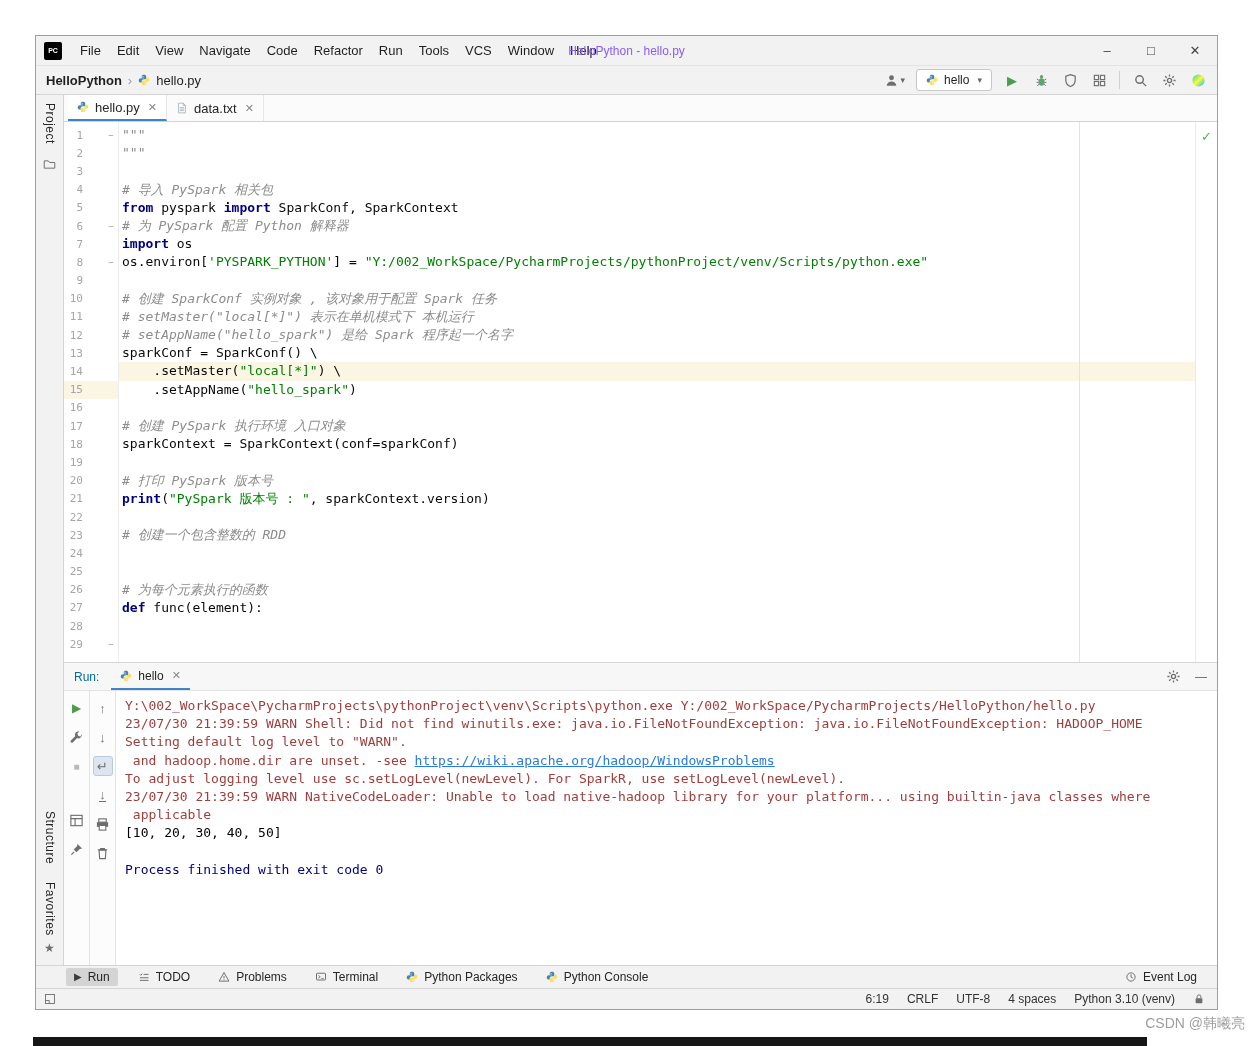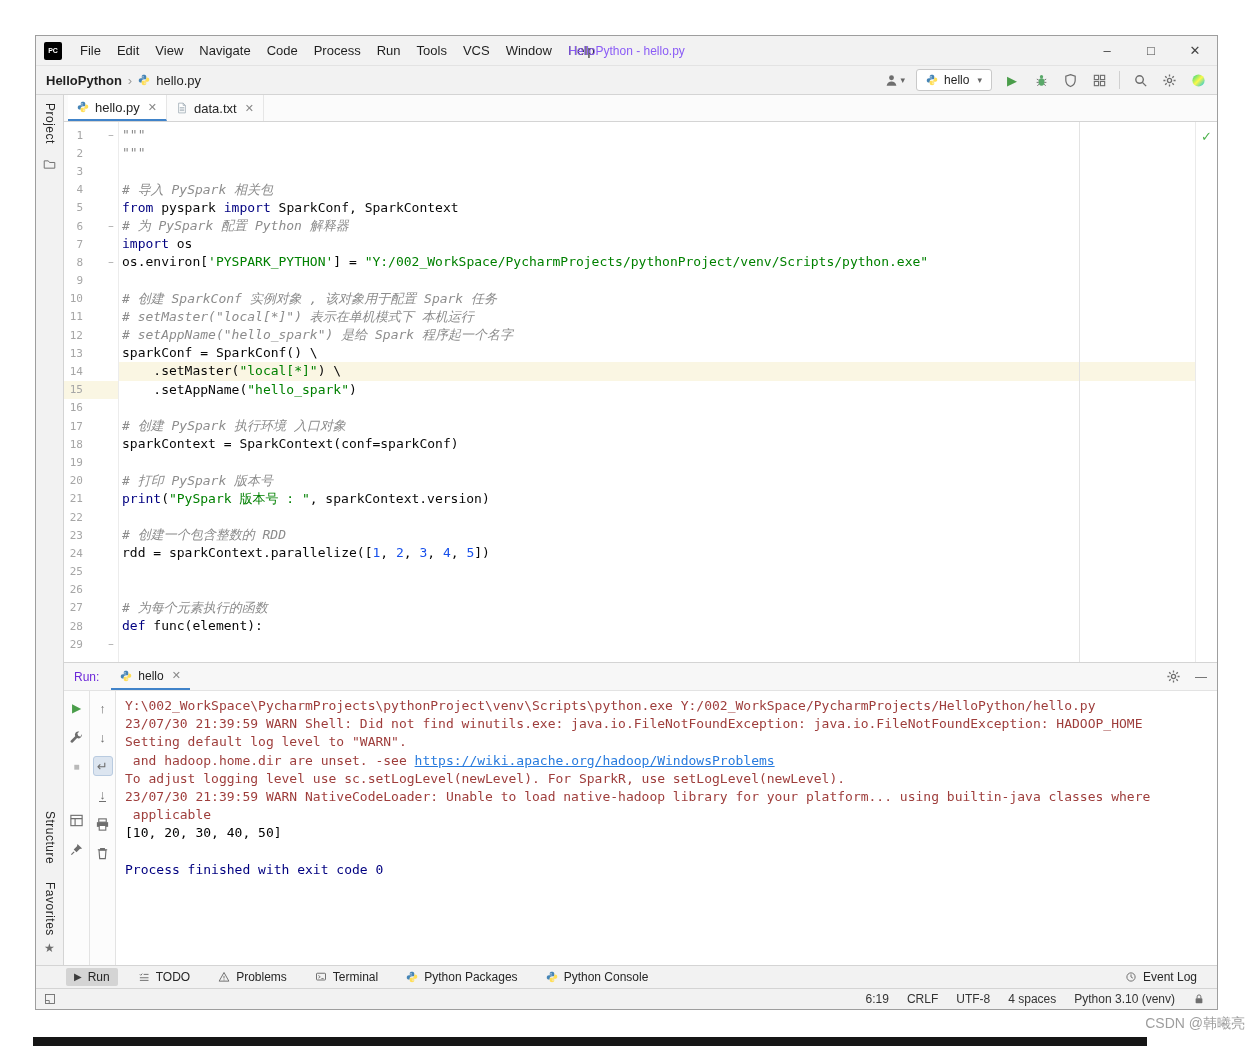--- a/index.html
+++ b/index.html
@@ -57,30 +57,30 @@
 .g-row{display:flex;justify-content:space-between;align-items:center;height:18.2px}
 .g-num{width:19px;text-align:right}
 .g-fold{width:14px;text-align:center;color:#a0a0a0;font-size:9px}
 .code-wrap{flex:1;position:relative;overflow:hidden;padding-top:4px}
 .c-row{height:18.2px;line-height:18.2px;font-family:"DejaVu Sans Mono",monospace;font-size:13px;white-space:pre;padding-left:3px;color:#080808}
 .caret-bg{background:#faf6e3}
 .margin-line{position:absolute;left:960px;top:0;bottom:0;width:1px;background:#e3e3e3}
 .markerbar{width:22px;min-width:22px;border-left:1px solid #eaeaea;background:#fff}
 .check{display:block;text-align:center;margin-top:7px;color:#4db24d;font-size:13px;font-weight:bold}
 
-.tok-kw{color:#000080;font-weight:400}
+.tok-kw{color:#000080;font-weight:700}
 .tok-str{color:#008000}
 .tok-com{color:#8c8c8c;font-style:italic}
 .tok-num{color:#1750eb}
 .tok-p{color:#080808}
 
 
 .runpanel{height:303px;min-height:303px;border-top:1px solid #d4d4d4;display:flex;flex-direction:column;background:#fff}
 .run-header{height:28px;min-height:28px;display:flex;align-items:center;background:#f7f7f7;border-bottom:1px solid #e3e3e3;padding:0 10px;gap:12px}
-.run-label{font-size:12px;color:#6d28d9}
+.run-label{font-size:12px;color:#0369a1}
 .run-tab{display:flex;align-items:center;gap:6px;height:100%;padding:0 9px;border-bottom:2px solid #4083c9;font-size:12px;color:#1f1f1f}
 .run-header-right{margin-left:auto;display:flex;align-items:center;gap:14px}
 .hide-btn{color:#666;font-size:12px}
 .run-body{flex:1;display:flex;min-height:0}
 .run-col{width:26px;min-width:26px;border-right:1px solid #e3e3e3;display:flex;flex-direction:column;align-items:center;padding-top:7px;gap:9px;background:#fcfcfc}
 .rc-btn{width:20px;height:20px;display:flex;align-items:center;justify-content:center}
 .rc-btn.selected{background:#dce5f0;border:1px solid #b9cbe0;border-radius:3px}
 .rc-gap{height:16px}
 .play-sm{color:#4a9d4a;font-size:12px;line-height:1}
 .stop-glyph{color:#b9b9b9;font-size:10px}
@@ -218,21 +218,21 @@
 <div class="ide-window">
 
   <div class="titlebar">
     <div class="app-logo">PC</div>
     <div class="menubar" id="menubar">
         <span class="menu-item">File</span>
         <span class="menu-item">Edit</span>
         <span class="menu-item">View</span>
         <span class="menu-item">Navigate</span>
         <span class="menu-item">Code</span>
-        <span class="menu-item">Process</span>
+        <span class="menu-item">Refactor</span>
         <span class="menu-item">Run</span>
         <span class="menu-item">Tools</span>
         <span class="menu-item">VCS</span>
         <span class="menu-item">Window</span>
         <span class="menu-item">Help</span>
       </div>
     <div class="win-title">HelloPython - hello.py</div>
     <div class="win-controls">
       <div class="win-btn">–</div>
       <div class="win-btn">□</div>
@@ -477,21 +477,20 @@
               <div class="c-row caret-bg"><span class="tok-p">    .setMaster(</span><span class="tok-str">"local[*]"</span><span class="tok-p">) \</span></div>
               <div class="c-row"><span class="tok-p">    .setAppName(</span><span class="tok-str">"hello_spark"</span><span class="tok-p">)</span></div>
               <div class="c-row">&nbsp;</div>
               <div class="c-row"><span class="tok-com"># 创建 PySpark 执行环境 入口对象</span></div>
               <div class="c-row"><span class="tok-p">sparkContext = SparkContext(conf=sparkConf)</span></div>
               <div class="c-row">&nbsp;</div>
               <div class="c-row"><span class="tok-com"># 打印 PySpark 版本号</span></div>
               <div class="c-row"><span class="tok-kw">print</span><span class="tok-p">(</span><span class="tok-str">"PySpark 版本号 : "</span><span class="tok-p">, sparkContext.version)</span></div>
               <div class="c-row">&nbsp;</div>
               <div class="c-row"><span class="tok-com"># 创建一个包含整数的 RDD</span></div>
-              <div class="c-row"><span class="tok-p">rdd = sparkContext.parallelize([</span><span class="tok-num">1</span><span class="tok-p">, </span><span class="tok-num">2</span><span class="tok-p">, </span><span class="tok-num">3</span><span class="tok-p">, </span><span class="tok-num">4</span><span class="tok-p">, </span><span class="tok-num">5</span><span class="tok-p">])</span></div>
               <div class="c-row">&nbsp;</div>
               <div class="c-row">&nbsp;</div>
               <div class="c-row"><span class="tok-com"># 为每个元素执行的函数</span></div>
               <div class="c-row"><span class="tok-kw">def</span><span class="tok-p"> func(element):</span></div>
             </div>
           <div class="margin-line"></div>
         </div>
         <div class="markerbar">
           <span class="check">✓</span>
         </div>

